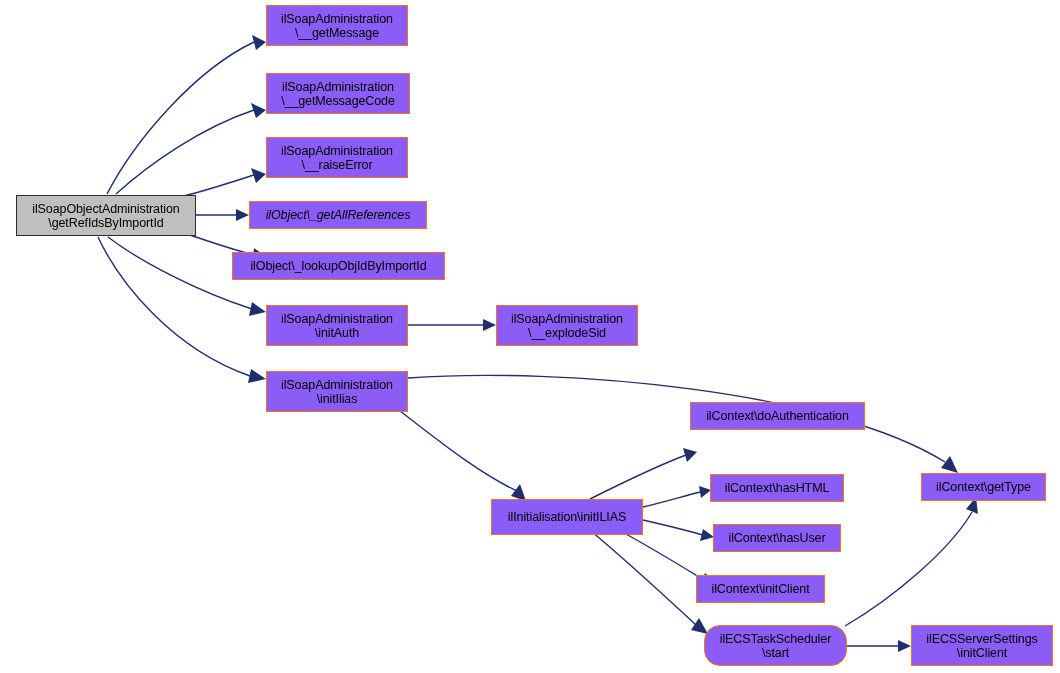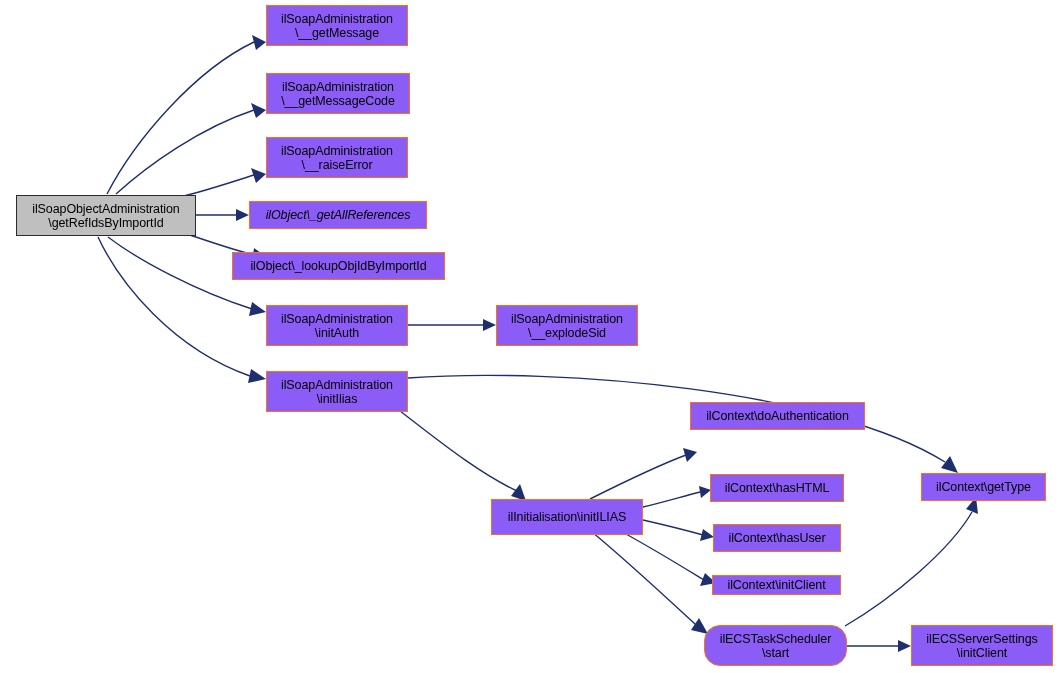--- a/index.html
+++ b/index.html
@@ -203,21 +203,21 @@
   </div>
 
   <div class="node-box" style="left:710px; top:474px; width:134px; height:28px;">
     <span class="node-label">ilContext\hasHTML</span>
   </div>
 
   <div class="node-box" style="left:713px; top:524px; width:128px; height:28px;">
     <span class="node-label">ilContext\hasUser</span>
   </div>
 
-  <div class="node-box" style="left:712px; top:575px; width:129px; height:20px;text-align:right;">
+  <div class="node-box" style="left:696px; top:575px; width:129px; height:28px;text-align:right;">
     <span class="node-label">ilContext\initClient</span>
   </div>
 
   <div class="node-box" style="left:704px; top:625px; width:143px; height:41px;border-radius:16px;">
     <span class="node-label">ilECSTaskScheduler
 \start</span>
   </div>
 
   <div class="node-box" style="left:911px; top:625px; width:142px; height:41px;">
     <span class="node-label">ilECSServerSettings

